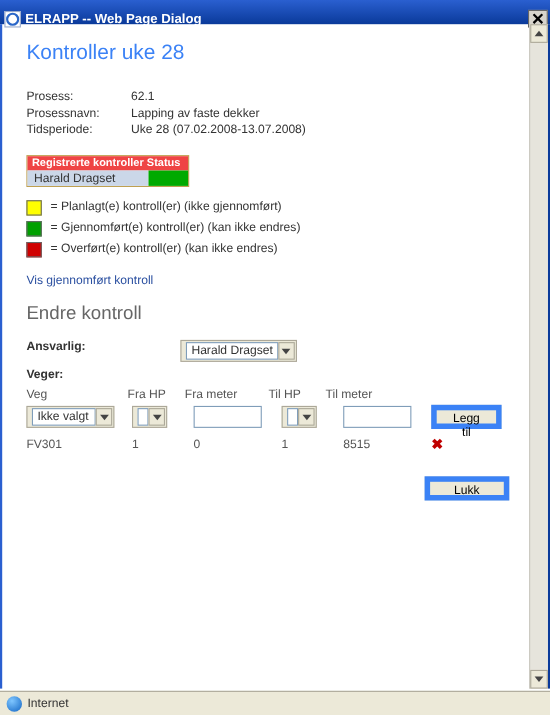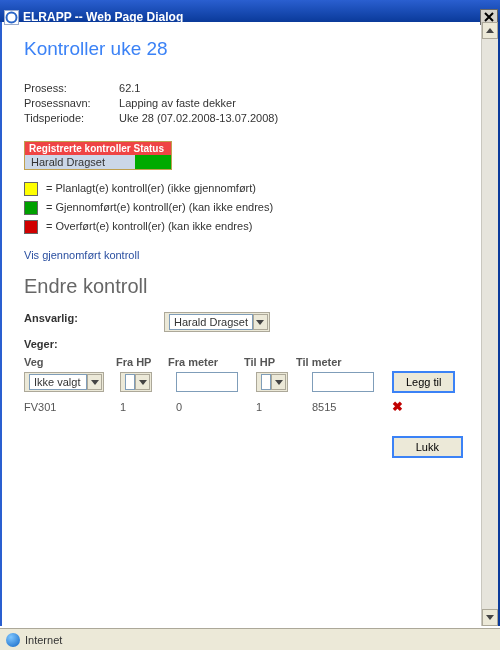--- a/index.html
+++ b/index.html
@@ -66,21 +66,21 @@
   .vscroll .sb-up{top:0}
   .vscroll .sb-down{bottom:0}
   h1 {
     font-family: "Trebuchet MS", Verdana, sans-serif;
     font-size: 19px; color:#3b82f6;
     font-weight:normal;
     margin: 2px 0 22px 0;
   }
   h2 {
     font-family: "Trebuchet MS", Verdana, sans-serif;
-    font-size: 20px; color:#666;
+    font-size: 17px; color:#666;
     font-weight:normal;
     margin: 14px 0 14px 0;
   }
   .info-row { margin: 3px 0; }
   .info-row .lbl { display:inline-block; width: 92px; font-weight:normal; }
   .status-box {
     display:inline-block;margin-top:14px;
     border:1px solid #bfa050;
   }
   .status-head {
@@ -101,22 +101,22 @@
   .form-lbl{width:140px;font-weight:bold}
   .select, .txt, .btn {
     font-family:inherit;font-size:11px;
     background:#fff;border:1px solid #7f9db9;height:20px;
   }
   .select{display:inline-flex;align-items:center;padding:0 1px 0 4px;background:#ece9d8;border:1px solid #aca899;cursor:pointer}
   .select .sel-text{background:#fff;border:1px solid #7f9db9;padding:1px 4px;min-width:80px;height:16px;display:inline-flex;align-items:center;margin-right:0}
   .select .dd{width:15px;height:16px;background:#ece9d8;border:1px solid #aca899;display:inline-flex;align-items:center;justify-content:center;margin-left:0}
   .select.compact .sel-text{min-width:10px}
   .txt{padding:2px 3px}
-  .btn{background:#ece9d8;border:2px solid #3b82f6;padding:2px 12px;cursor:pointer;height:22px}
-  .veger-head{display:flex;gap:0;font-weight:bold;color:#555;margin:3px 0 2px}
+  .btn{background:#ece9d8;border:5px solid #3b82f6;padding:2px 12px;cursor:pointer;height:22px}
+  .veger-head{display:flex;gap:0;font-weight:normal;color:#555;margin:3px 0 2px}
   .veger-head>div,.veger-row>div{display:flex;align-items:center}
   .c-veg{width:92px}
   .c-frahp{width:52px}
   .c-frameter{width:76px}
   .c-tilhp{width:52px}
   .c-tilmeter{width:76px}
   .c-add{width:64px}
   .veger-row{display:flex;gap:4px;margin:3px 0;align-items:center}
   .data-row{color:#555;margin-top:6px}
   .del-x{color:#c00000;font-weight:bold;cursor:pointer;font-size:13px}

